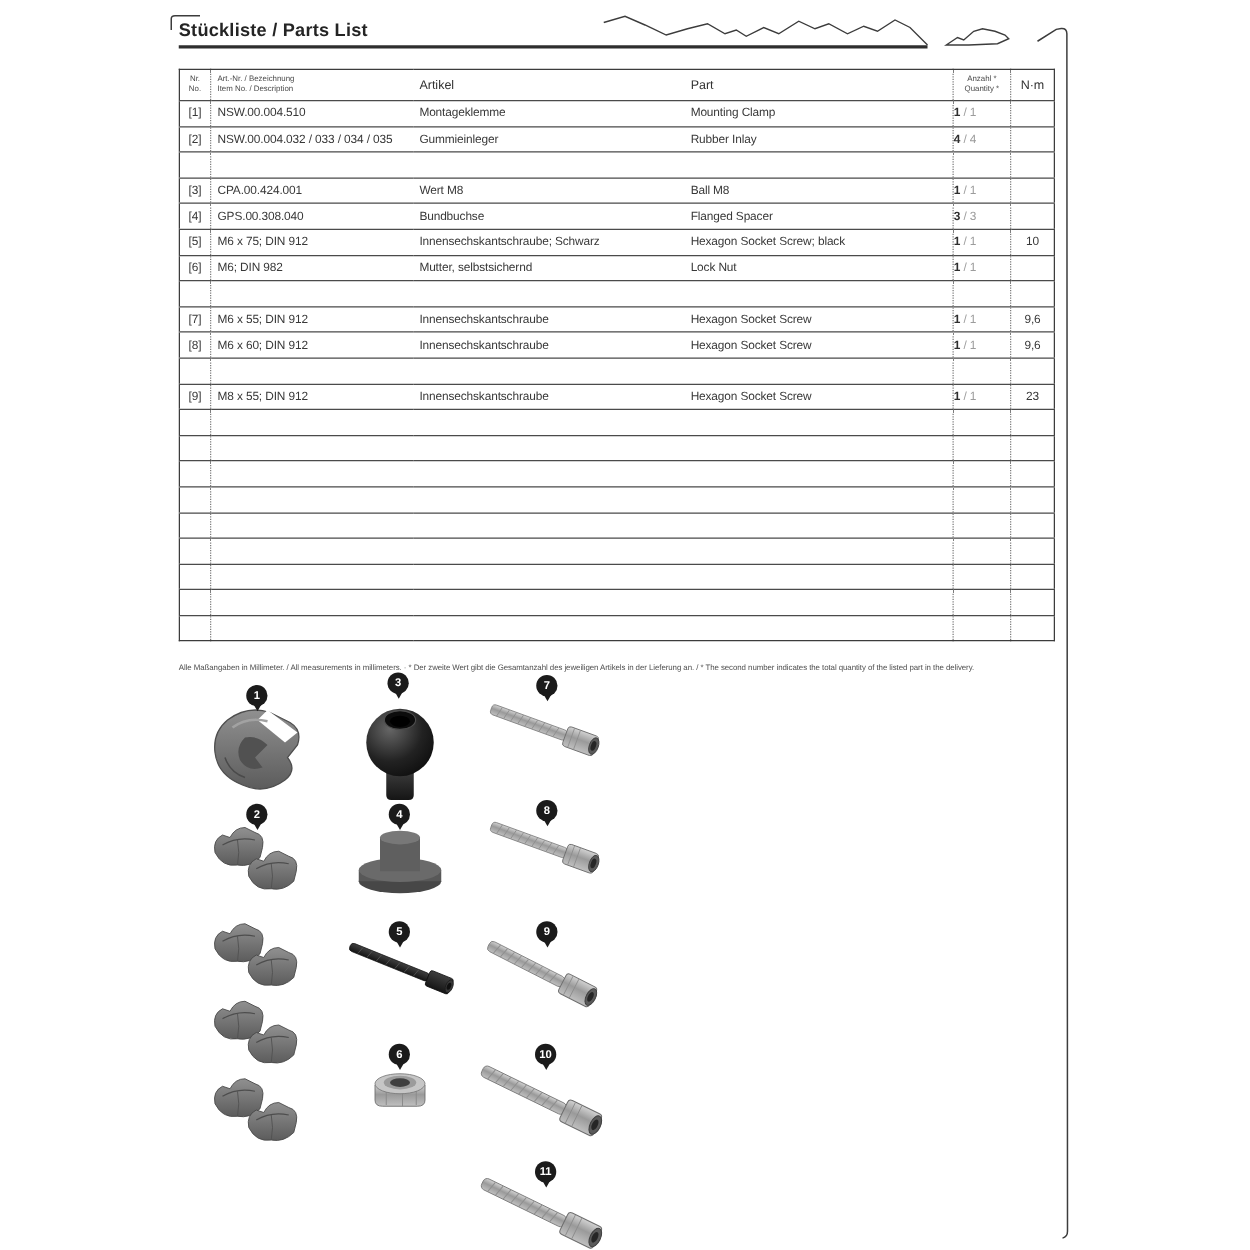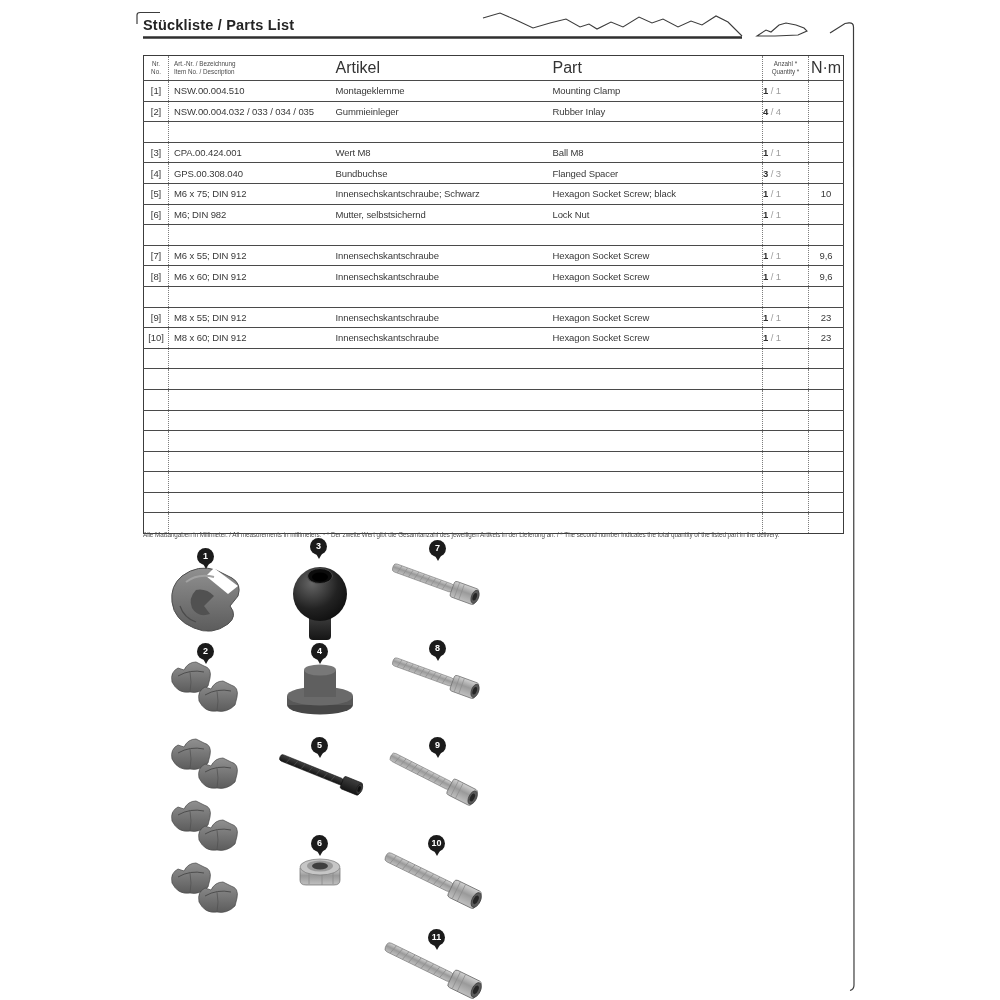--- a/index.html
+++ b/index.html
@@ -15,21 +15,21 @@
                        font-weight:normal;}
   table.parts tbody td{border-top:1px solid #4a4a4a;height:19.6px;font-size:9.5px;
                        color:#383838;letter-spacing:-.1px;padding:0 2px 0 5px;}
   tbody tr:first-child td{border-top:none;}
   .col-nr{text-align:center;padding:0 1px !important;}
   td.col-nr,th.col-nr{border-right:1px dotted #7d7d7d;}
   td.col-qty,th.col-qty{border-left:1px dotted #7d7d7d;border-right:1px dotted #7d7d7d;
                         padding:0 !important;}
   td.col-nm,th.col-nm{text-align:center;padding:0 !important;}
   .h-sm{font-size:6.3px;line-height:7.6px;color:#4a4a4a;letter-spacing:0;}
-  .h-lg{font-size:16px;color:#333;}
+  .h-lg{font-size:10px;color:#333;}
   th.col-item,th.col-artikel,th.col-part{text-align:left;padding-left:5px;}
   .qf{font-weight:bold;color:#2e2e2e;}
   .qs{color:#9c9c9c;}
   .footnote{position:absolute;left:143px;top:531px;width:710px;font-size:6.3px;
             color:#4f4f4f;letter-spacing:-.05px;white-space:nowrap;}
   
   .badge{position:absolute;width:17px;height:17px;border-radius:50%;background:#1b1b1b;
          color:#fff;font-size:9px;font-weight:bold;text-align:center;line-height:17px;}
   .badge::after{content:'';position:absolute;left:50%;top:14px;transform:translateX(-50%);
          border:4.5px solid transparent;border-top:7px solid #1b1b1b;}
@@ -163,28 +163,20 @@
           <td class="col-nr"></td>
           <td class="col-item"></td>
           <td class="col-artikel"></td>
           <td class="col-part"></td>
           <td class="col-qty"></td>
           <td class="col-nm"></td>
         </tr>
         <tr>
           <td class="col-nr">[9]</td>
           <td class="col-item">M8 x 55; DIN 912</td>
-          <td class="col-artikel">Innensechskantschraube</td>
-          <td class="col-part">Hexagon Socket Screw</td>
-          <td class="col-qty"><span class="qf">1</span><span class="qs"> / 1</span></td>
-          <td class="col-nm">23</td>
-        </tr>
-        <tr>
-          <td class="col-nr">[10]</td>
-          <td class="col-item">M8 x 60; DIN 912</td>
           <td class="col-artikel">Innensechskantschraube</td>
           <td class="col-part">Hexagon Socket Screw</td>
           <td class="col-qty"><span class="qf">1</span><span class="qs"> / 1</span></td>
           <td class="col-nm">23</td>
         </tr>
         <tr>
           <td class="col-nr"></td>
           <td class="col-item"></td>
           <td class="col-artikel"></td>
           <td class="col-part"></td>

